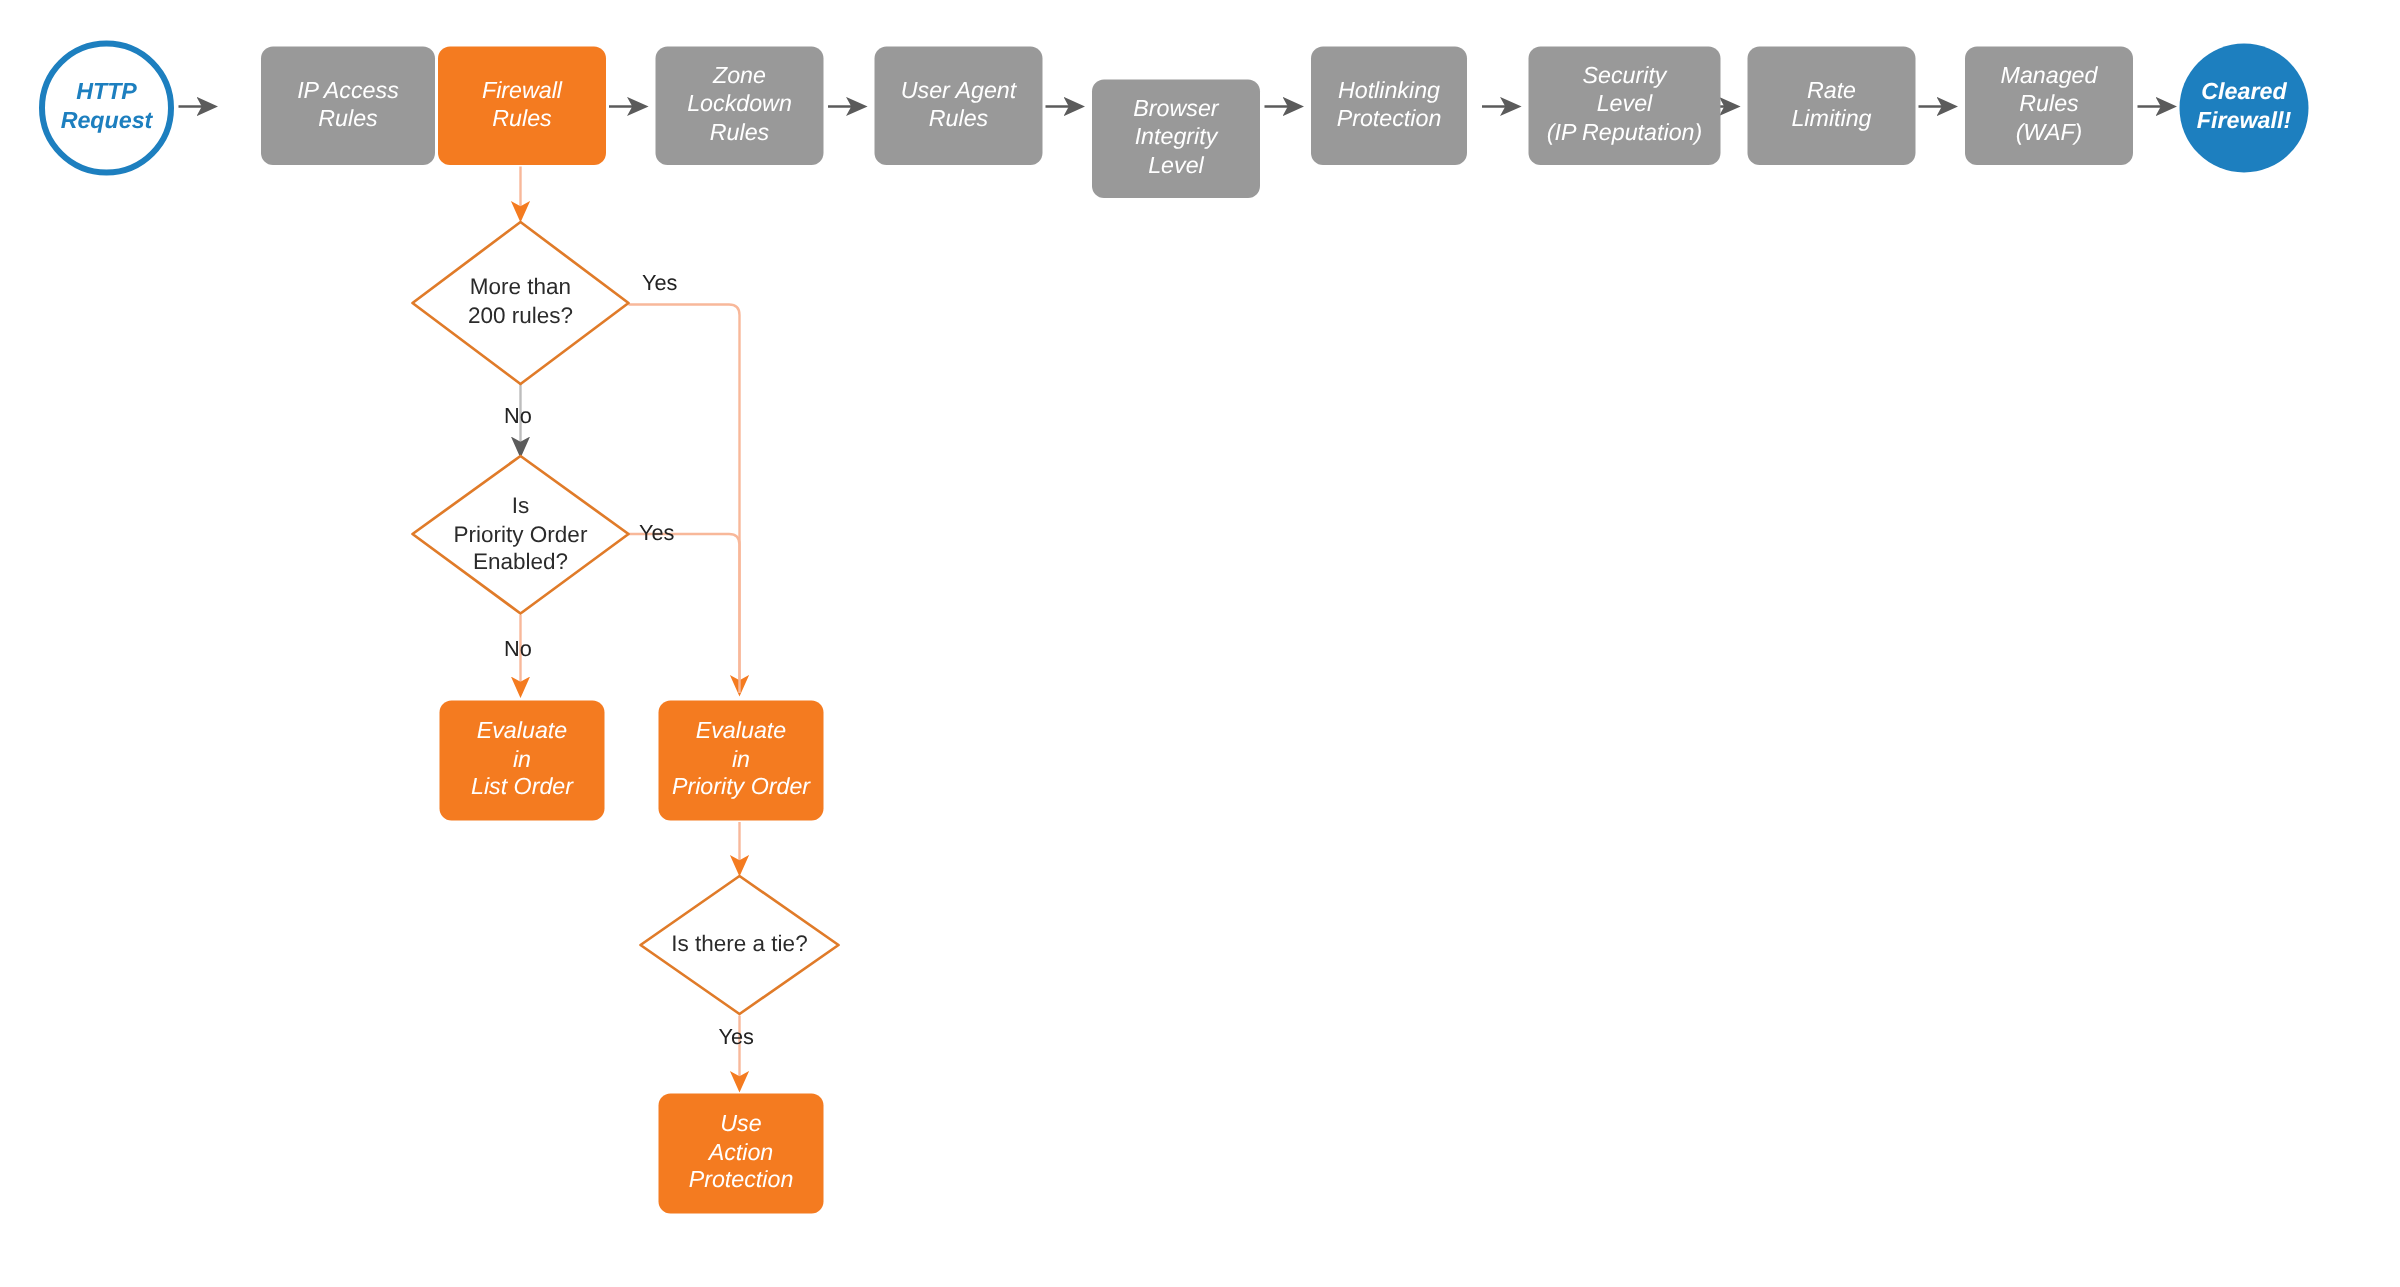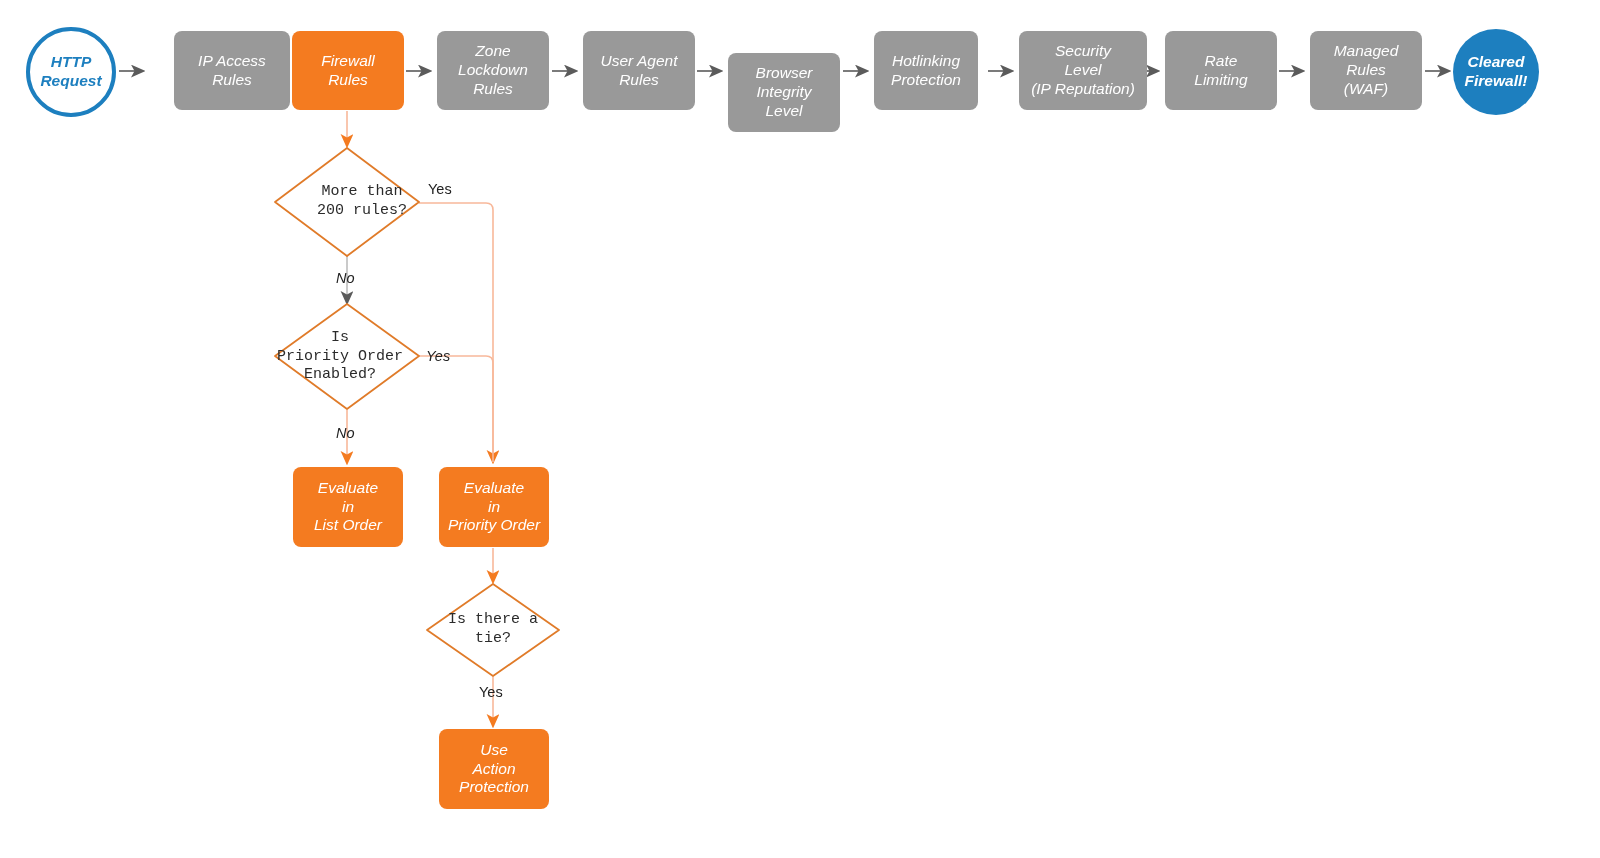--- a/index.html
+++ b/index.html
@@ -62,36 +62,34 @@
     color: #1d7fbf;
   }
   .terminator.end {
     background: #1d7fbf;
     color: #ffffff;
   }
   .diamond-label {
     position: absolute;
     display: flex;
     align-items: center;
-    justify-content: flex-end;
+    justify-content: center;
     text-align: center;
     color: #2b2b2b;
     font-size: 15px;
     line-height: 1.25;
     pointer-events: none;
-    font-family: Liberation Mono, monospace;
   }
   .edge-label {
     position: absolute;
     color: #222222;
     font-size: 14.5px;
     white-space: nowrap;
   }
   .edge-label.ital {
-    font-style: italic;
   }
 </style>
 </head>
 <body>
 
 <div id="canvas">
 
   <svg class="edges" viewBox="0 0 1600 858" xmlns="http://www.w3.org/2000/svg">
     <defs>
       <marker id="arrowGrey" markerWidth="9" markerHeight="9" refX="7.5" refY="4" orient="auto" markerUnits="strokeWidth">
@@ -217,21 +215,21 @@
     </div>
   </div>
 
   <div class="diamond-label" style="left:287px; top:170px; width:120px; height:64px;">
     <div>
       <div>More than</div>
       <div>200 rules?</div>
     </div>
   </div>
 
-  <div class="diamond-label" style="left:269px; top:322px; width:134px; height:70px;">
+  <div class="diamond-label" style="left:280px; top:322px; width:134px; height:70px;">
     <div>
       <div>Is</div>
       <div>Priority Order</div>
       <div>Enabled?</div>
     </div>
   </div>
 
   <div class="diamond-label" style="left:428px; top:614px; width:130px; height:32px;">
     <div>
       <div>Is there a tie?</div>

